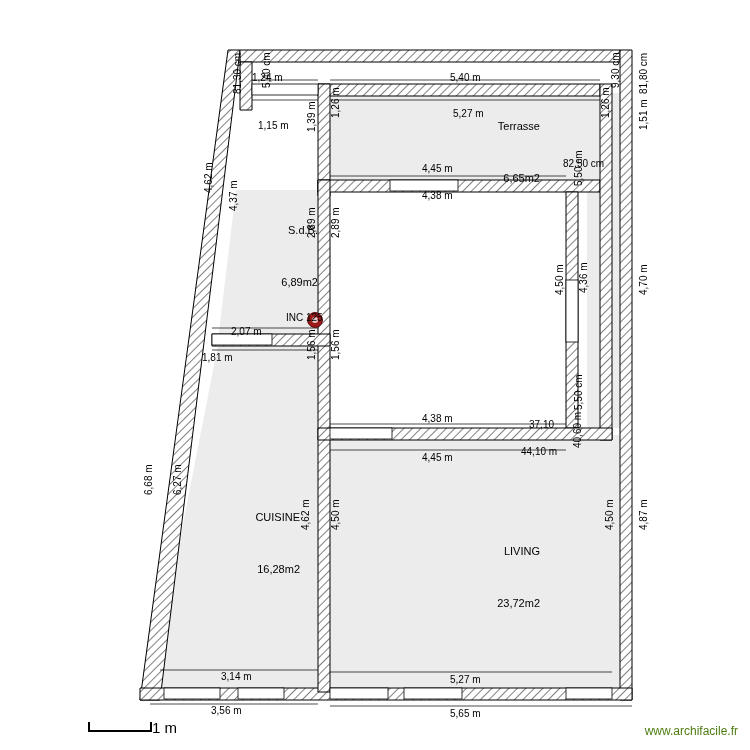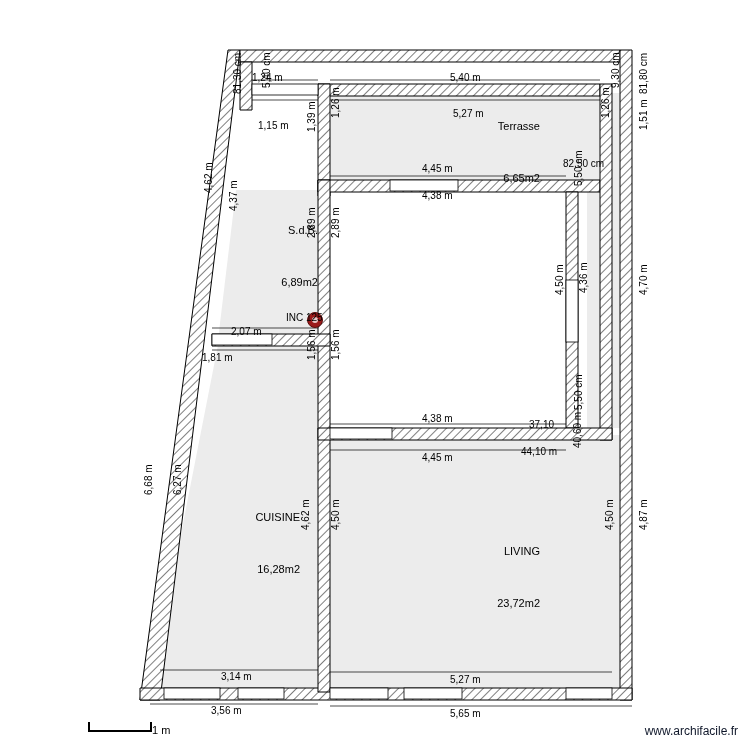--- a/index.html
+++ b/index.html
@@ -30,31 +30,31 @@
     line-height:14px;
     white-space:nowrap;
   }
   .room .nm{display:block;}
   .room .ar{display:block;margin-top:38px;}
   .footer{
     position:absolute;
     right:12px;
     bottom:12px;
     font-size:12px;
-    color:#0f172a;
+    color:#4d7c0f;
   }
   .scalebar{
     position:absolute;
     left:88px;bottom:18px;
     width:60px;height:8px;
     border-left:2px solid #000;
     border-right:2px solid #000;
     border-bottom:2px solid #000;
   }
-  .scalelbl{position:absolute;left:152px;bottom:14px;font-size:11px;}
+  .scalelbl{position:absolute;left:152px;bottom:14px;font-size:15px;}
   .incendie{
     position:absolute;
     width:14px;height:14px;
     border-radius:50%;
     background:#9b1b1b;
     border:1px solid #5a0d0d;
   }
   .incendie:after{
     content:"";
     position:absolute;

